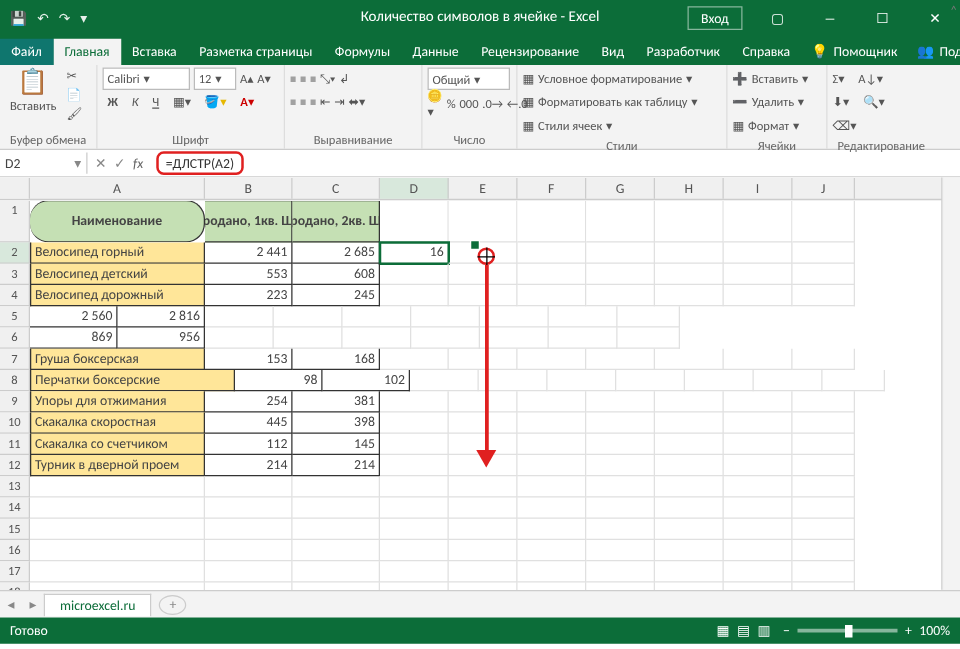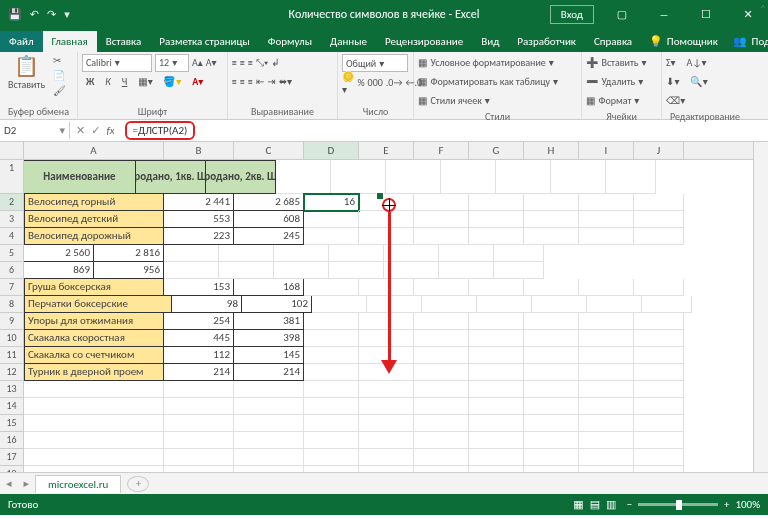--- a/index.html
+++ b/index.html
@@ -243,21 +243,21 @@
       <div class="col-h" style="width: 55px;">E</div>
       <div class="col-h" style="width: 55px;">F</div>
       <div class="col-h" style="width: 55px;">G</div>
       <div class="col-h" style="width: 55px;">H</div>
       <div class="col-h" style="width: 55px;">I</div>
       <div class="col-h" style="width: 50px;">J</div>
     </div>
   <div class="rows" id="rows">
       <div class="row hdr">
         <div class="row-h">1</div>
-        <div class="cell" style="width: 112px;">Наименование</div>
+        <div class="cell" style="width: 140px; border-radius: 15px;">Наименование</div>
         <div class="cell" style="width: 70px;">Продано, 1кв. Шт.</div>
         <div class="cell" style="width: 70px;">Продано, 2кв. Шт.</div>
         <div class="cell" style="width: 55px; background: rgb(255, 255, 255); border-top: none; border-right: 1px solid rgb(224, 224, 224); border-bottom: 1px solid rgb(224, 224, 224); border-left: none; border-image: initial;"></div>
         <div class="cell" style="width: 55px; background: rgb(255, 255, 255); border-top: none; border-right: 1px solid rgb(224, 224, 224); border-bottom: 1px solid rgb(224, 224, 224); border-left: none; border-image: initial;"></div>
         <div class="cell" style="width: 55px; background: rgb(255, 255, 255); border-top: none; border-right: 1px solid rgb(224, 224, 224); border-bottom: 1px solid rgb(224, 224, 224); border-left: none; border-image: initial;"></div>
         <div class="cell" style="width: 55px; background: rgb(255, 255, 255); border-top: none; border-right: 1px solid rgb(224, 224, 224); border-bottom: 1px solid rgb(224, 224, 224); border-left: none; border-image: initial;"></div>
         <div class="cell" style="width: 55px; background: rgb(255, 255, 255); border-top: none; border-right: 1px solid rgb(224, 224, 224); border-bottom: 1px solid rgb(224, 224, 224); border-left: none; border-image: initial;"></div>
         <div class="cell" style="width: 55px; background: rgb(255, 255, 255); border-top: none; border-right: 1px solid rgb(224, 224, 224); border-bottom: 1px solid rgb(224, 224, 224); border-left: none; border-image: initial;"></div>
         <div class="cell" style="width: 50px; background: rgb(255, 255, 255); border-top: none; border-right: 1px solid rgb(224, 224, 224); border-bottom: 1px solid rgb(224, 224, 224); border-left: none; border-image: initial;"></div>
       </div>
@@ -332,21 +332,21 @@
         <div class="cell" style="width: 55px;"></div>
         <div class="cell" style="width: 55px;"></div>
         <div class="cell" style="width: 55px;"></div>
         <div class="cell" style="width: 55px;"></div>
         <div class="cell" style="width: 55px;"></div>
         <div class="cell" style="width: 55px;"></div>
         <div class="cell" style="width: 50px;"></div>
       </div>
       <div class="row data">
         <div class="row-h">8</div>
-        <div class="cell name" style="width: 148px;">Перчатки боксерские</div>
+        <div class="cell name" style="width: 164px;">Перчатки боксерские</div>
         <div class="cell num" style="width: 70px;">98</div>
         <div class="cell num" style="width: 70px;">102</div>
         <div class="cell" style="width: 55px;"></div>
         <div class="cell" style="width: 55px;"></div>
         <div class="cell" style="width: 55px;"></div>
         <div class="cell" style="width: 55px;"></div>
         <div class="cell" style="width: 55px;"></div>
         <div class="cell" style="width: 55px;"></div>
         <div class="cell" style="width: 50px;"></div>
       </div>

